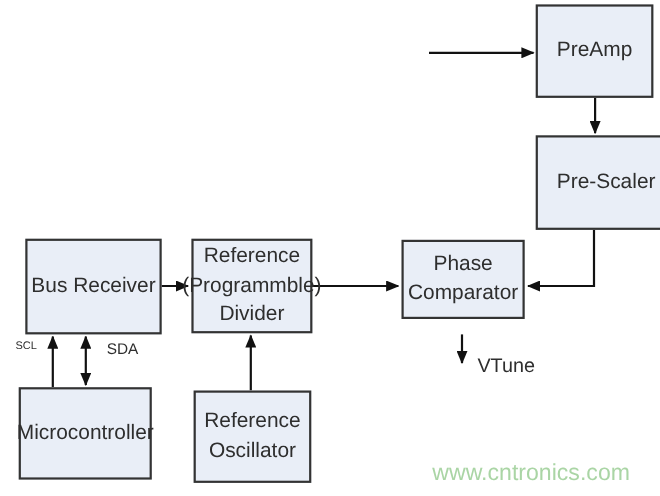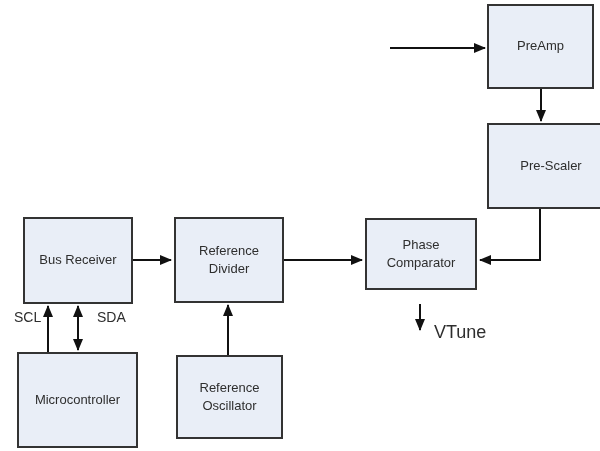--- a/index.html
+++ b/index.html
@@ -23,50 +23,50 @@
   }
   .block {
     position: absolute;
     box-sizing: border-box;
     background: var(--block-fill, #e9eef7);
     border: 2px solid var(--block-border, #333333);
     display: flex;
     flex-direction: column;
     align-items: center;
     justify-content: center;
-    text-align: left;
-    font-size: 13px;
+    text-align: right;
+    font-size: 19px;
     line-height: 1.4;
     color: var(--text, #333333);
   }
   .block span { display: block; }
   .lbl {
     position: absolute;
     color: var(--text, #1f1f1f);
     white-space: nowrap;
   }
   .lbl-input-frequency { left: 345px; top: 27px; font-size: 12.5px; letter-spacing: 0.3px; }
-  .lbl-scl   { left: 14px;  top: 309px; font-size: 14px; }
+  .lbl-scl   { left: 14px;  top: 309px; font-size: 10px; }
   .lbl-sda   { left: 97px;  top: 309px; font-size: 14px; }
   .lbl-vtune { left: 434px; top: 322px; font-size: 18px; }
   .watermark {
     position: absolute;
     left: 393px;
     top: 418px;
     font-size: 21px;
     color: var(--watermark, #aad5a5);
     white-space: nowrap;
   }
   
   .b-preamp    { left: 487px; top: 4px;   width: 107px; height: 85px; }
   .b-prescaler { left: 487px; top: 123px; width: 128px; height: 86px; }
   .b-phase     { left: 365px; top: 218px; width: 112px; height: 72px; }
   .b-divider   { left: 174px; top: 217px; width: 110px; height: 86px; }
-  .b-bus       { left: 23px;  top: 217px; width: 110px; height: 87px; }
-  .b-micro     { left: 17px;  top: 352px; width: 121px; height: 96px; }
+  .b-bus       { left: 23px;  top: 217px; width: 124px; height: 87px; }
+  .b-micro     { left: 17px;  top: 352px; width: 121px; height: 84px; }
   .b-osc       { left: 176px; top: 355px; width: 107px; height: 84px; }
 </style>
 </head>
 <body>
 
 <div class="canvas">
 
   <svg class="wires" width="600" height="451" viewBox="0 0 600 451">
     <defs>
       <marker id="arrow" viewBox="0 0 12 10" refX="11" refY="5" markerWidth="12" markerHeight="10" markerUnits="userSpaceOnUse" orient="auto-start-reverse">
@@ -101,20 +101,21 @@
     <span>Pre-Scaler</span>
   </div>
 
   <div class="block b-phase">
     <span>Phase</span>
     <span>Comparator</span>
   </div>
 
   <div class="block b-divider">
     <span>Reference</span>
+    <span>(Programmble)</span>
     <span>Divider</span>
   </div>
 
   <div class="block b-bus">
     <span>Bus Receiver</span>
   </div>
 
   <div class="block b-micro">
     <span>Microcontroller</span>
   </div>
@@ -124,14 +125,15 @@
     <span>Oscillator</span>
   </div>
 
 
   <div class="lbl lbl-scl">SCL</div>
 
   <div class="lbl lbl-sda">SDA</div>
 
   <div class="lbl lbl-vtune">VTune</div>
 
+  <div class="watermark">www.cntronics.com</div>
 
 </div>
 
 </body></html>

